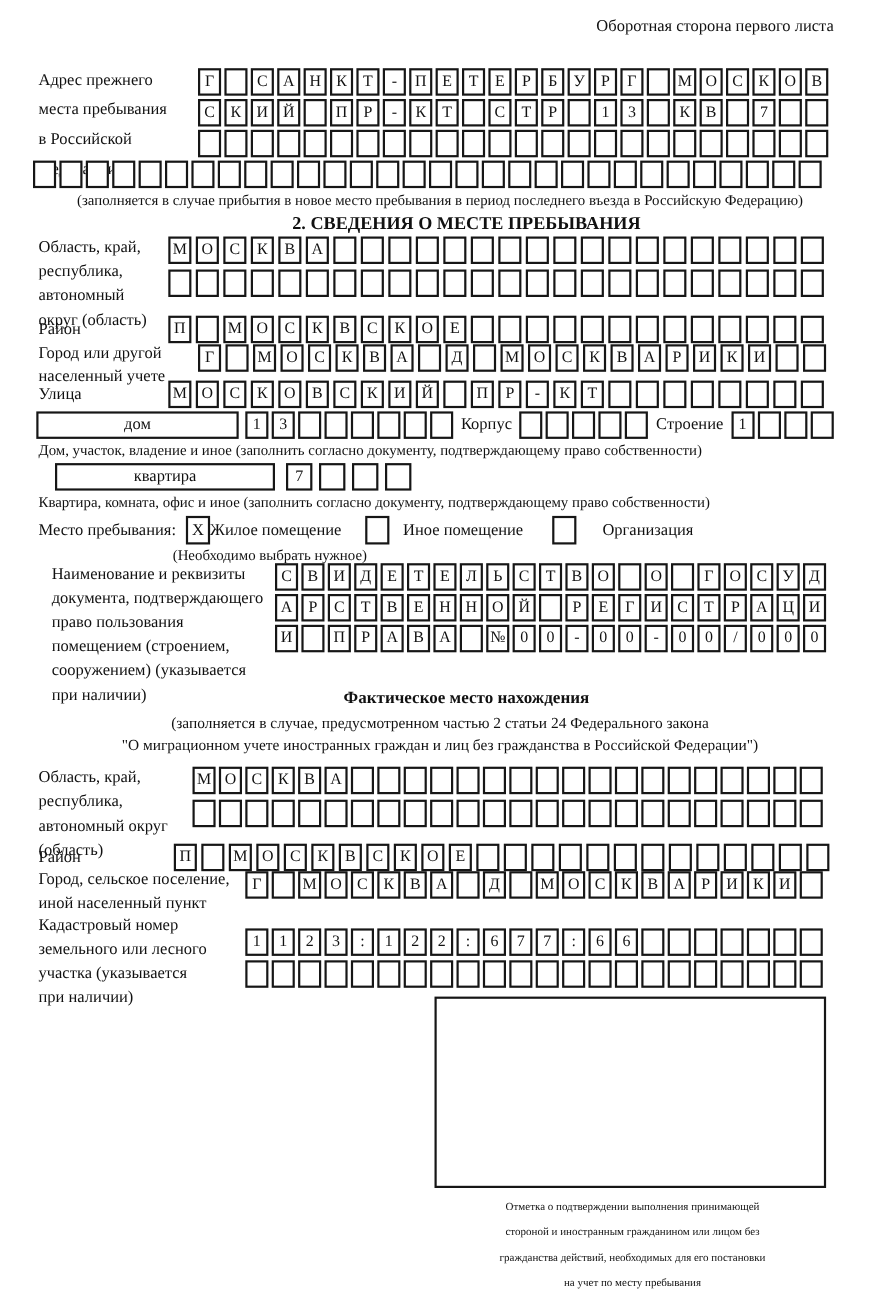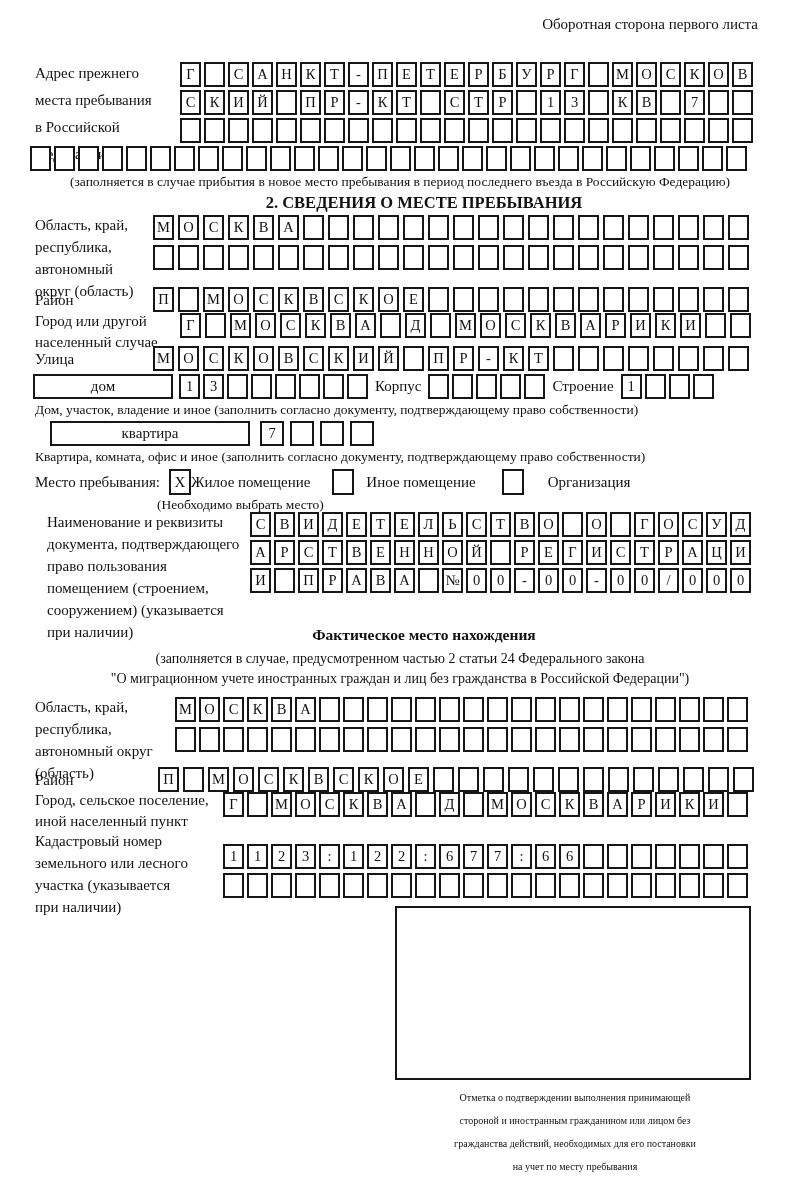--- a/index.html
+++ b/index.html
@@ -224,21 +224,21 @@
     <span class="cbox"></span>
     <span class="cbox"></span>
     <span class="cbox"></span>
     <span class="cbox"></span>
     <span class="cbox"></span>
     <span class="cbox"></span>
     <span class="cbox"></span>
   </div>
 
 <div class="abs lbl lh21" style="left:35px;top:311px;">Город или другой
-населенный случае</div>
+населенный учете</div>
 <div class="abs cells p25" style="left:180px;top:313px;">
     <span class="cbox">Г</span>
     <span class="cbox"></span>
     <span class="cbox">М</span>
     <span class="cbox">О</span>
     <span class="cbox">С</span>
     <span class="cbox">К</span>
     <span class="cbox">В</span>
     <span class="cbox">А</span>
     <span class="cbox"></span>
@@ -280,21 +280,21 @@
     <span class="cbox"></span>
     <span class="cbox"></span>
     <span class="cbox"></span>
     <span class="cbox"></span>
     <span class="cbox"></span>
     <span class="cbox"></span>
     <span class="cbox"></span>
   </div>
 
 <div class="abs" style="left:33px;top:374px;display:flex;align-items:center;">
-  <div class="wbox" style="width:140px;">дом</div>
+  <div class="wbox" style="width:184px;">дом</div>
   <div class="cells" style="margin-left:6px;">
       <span class="cbox">1</span>
       <span class="cbox">3</span>
       <span class="cbox"></span>
       <span class="cbox"></span>
       <span class="cbox"></span>
       <span class="cbox"></span>
       <span class="cbox"></span>
       <span class="cbox"></span>
     </div>
@@ -329,21 +329,21 @@
 
 <div class="abs stay" style="left:35px;top:469px;">
   <span class="inline-lbl">Место пребывания:</span>
   <span class="chk" style="margin-left:9px;">X</span>
   <span class="inline-lbl" style="">Жилое помещение</span>
   <span class="chk" style="margin-left:22px;"></span>
   <span class="inline-lbl" style="margin-left:12px;">Иное помещение</span>
   <span class="chk" style="margin-left:26px;"></span>
   <span class="inline-lbl" style="margin-left:24px;">Организация</span>
 </div>
-<div class="abs caption" style="left:157px;top:497px;">(Необходимо выбрать место)</div>
+<div class="abs caption" style="left:157px;top:497px;">(Необходимо выбрать нужное)</div>
 
 <div class="abs lbl" style="left:47px;top:511px;">Наименование и реквизиты
 документа, подтверждающего
 право пользования
 помещением (строением,
 сооружением) (указывается
 при наличии)</div>
 <div class="abs cells" style="left:250px;top:512px;">
     <span class="cbox">С</span>
     <span class="cbox">В</span>

